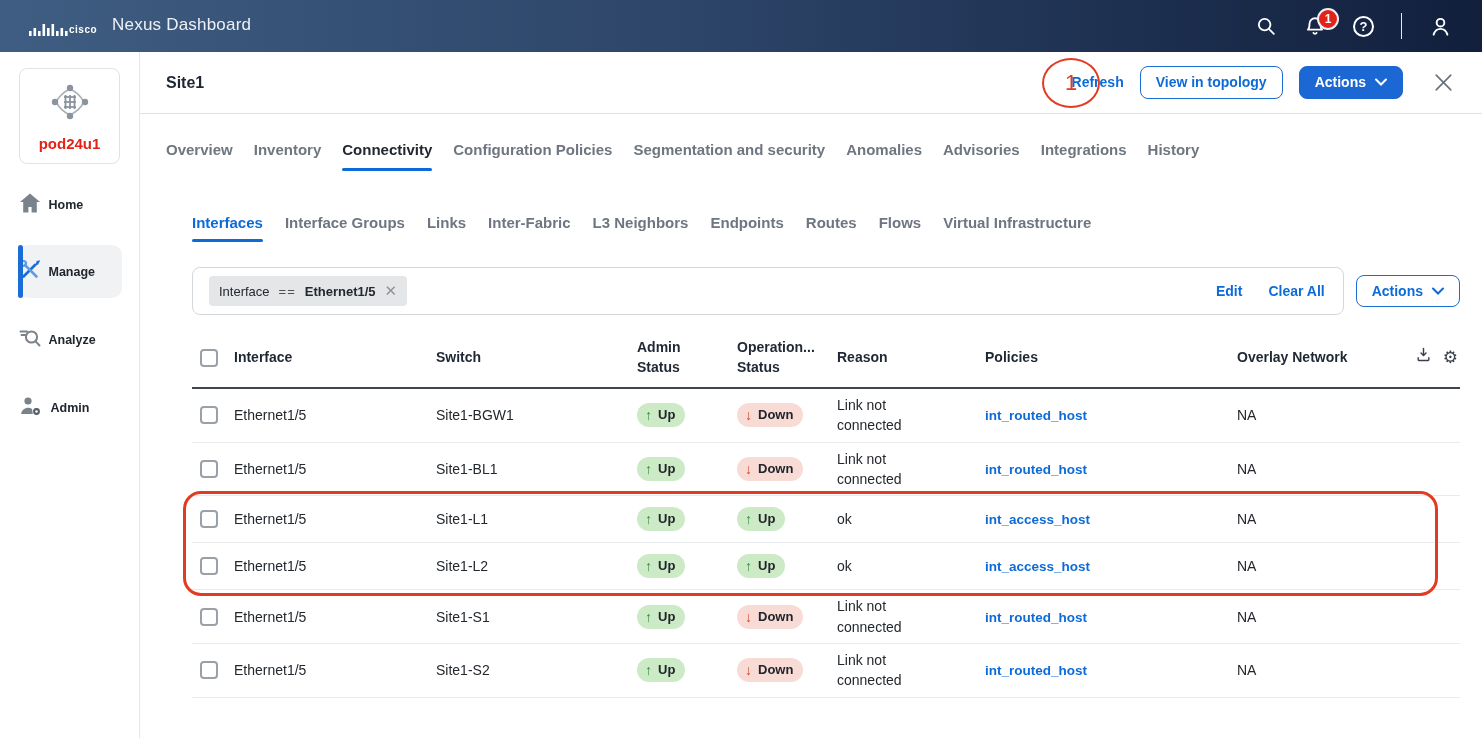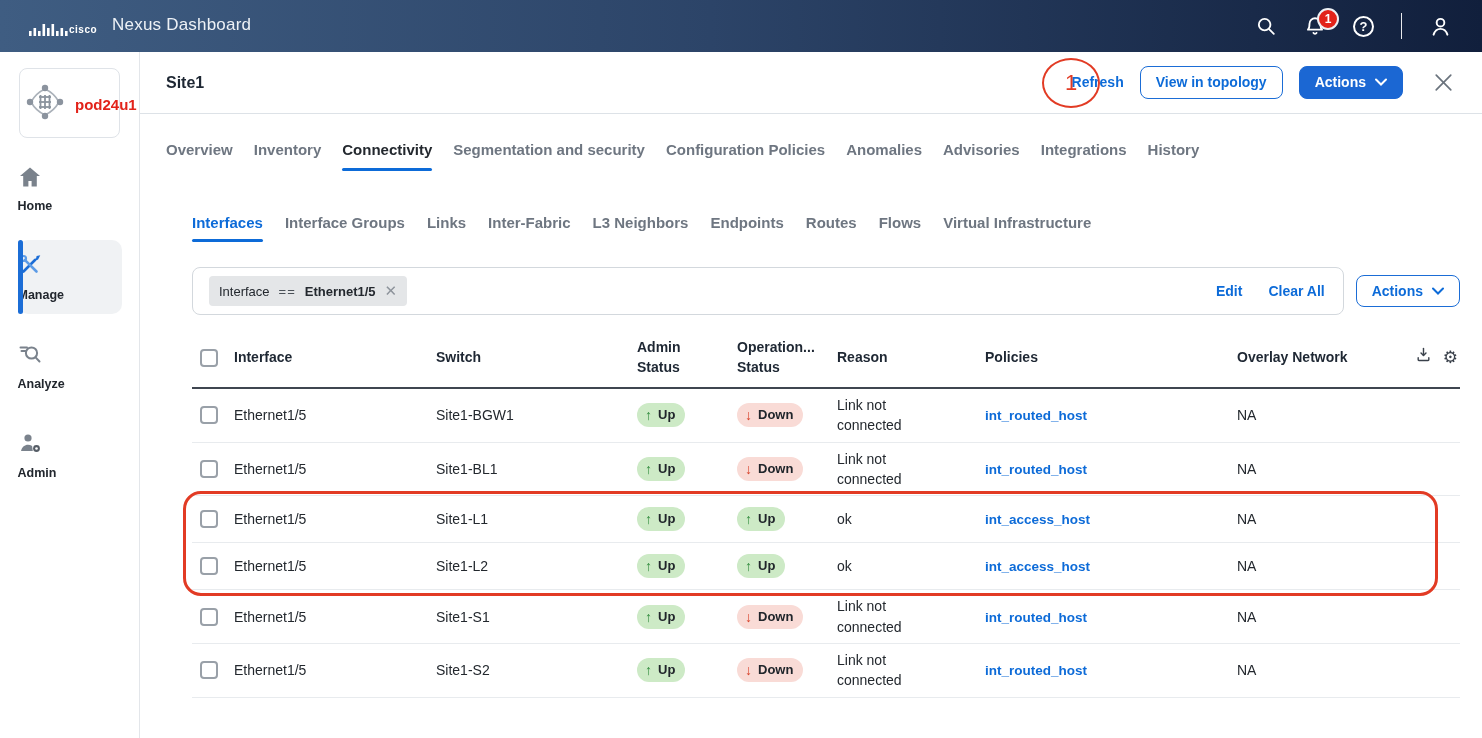--- a/index.html
+++ b/index.html
@@ -37,27 +37,27 @@
   .top-divider { width:1px; height:26px; background:rgba(255,255,255,.9); }
 
   
   .sidebar {
     position:absolute; top:52px; left:0; bottom:0; width:140px;
     background:#fff; border-right:1px solid #e3e6ea;
     display:flex; flex-direction:column; align-items:center; padding-top:16px;
   }
   .pod-box {
     width:101px; border:1px solid #dfe3e8; border-radius:8px; background:#fff;
-    display:flex; flex-direction:row; align-items:center; gap:9px;
+    display:flex; flex-direction:column; align-items:center; gap:9px;
     padding:13px 4px 11px; cursor:pointer;
   }
   .pod-label { color:#e2231a; font-weight:700; font-size:15px; }
   .nav-item {
     width:104px; margin-top:15px; padding:13px 0 12px; border-radius:10px;
-    display:flex; flex-direction:column; align-items:flex-start; gap:7px;
+    display:flex; flex-direction:row; align-items:center; gap:7px;
     position:relative; cursor:pointer;
   }
   .nav-item.active { background:#f0f2f4; }
   .nav-item.active::before {
     content:""; position:absolute; left:0; top:0; bottom:0; width:5px;
     background:#1b6dd6; border-radius:4px;
   }
   .nav-label { font-size:12.5px; font-weight:700; color:#22272e; }
 
   
@@ -286,22 +286,22 @@
           </svg>
       </span>
     </div>
     <div class="anno-circle">1</div>
   </div>
 
   <nav class="tabs">
     <span class="tab">Overview</span>
     <span class="tab">Inventory</span>
     <span class="tab active">Connectivity</span>
+    <span class="tab">Configuration Policies</span>
     <span class="tab">Segmentation and security</span>
-    <span class="tab">Configuration Policies</span>
     <span class="tab">Anomalies</span>
     <span class="tab">Advisories</span>
     <span class="tab">Integrations</span>
     <span class="tab">History</span>
   </nav>
 
   <nav class="subtabs">
     <span class="subtab active">Interfaces</span>
     <span class="subtab">Interface Groups</span>
     <span class="subtab">Links</span>

